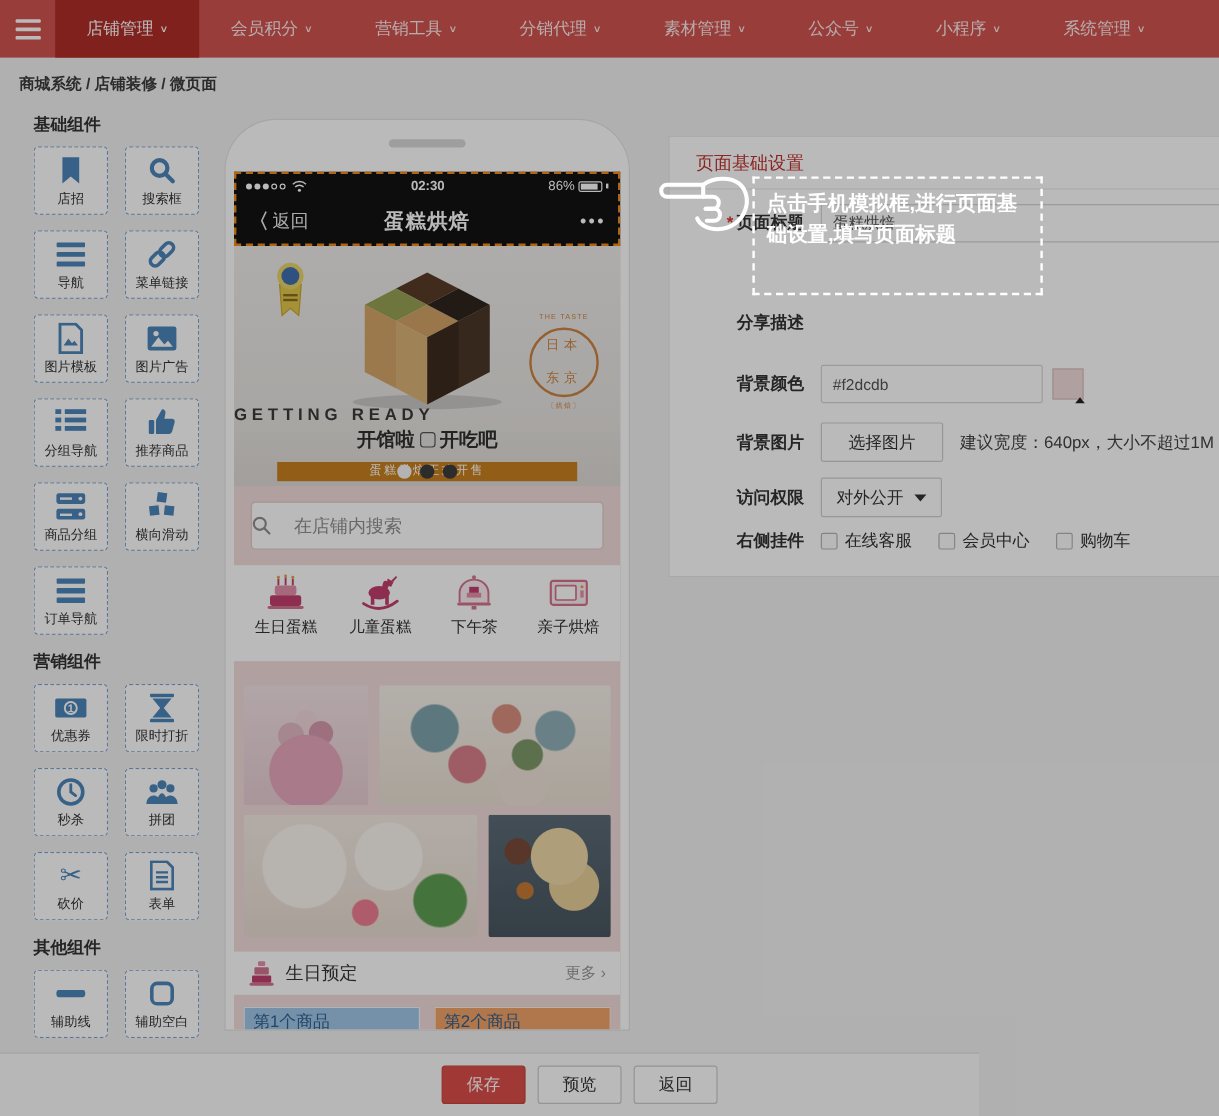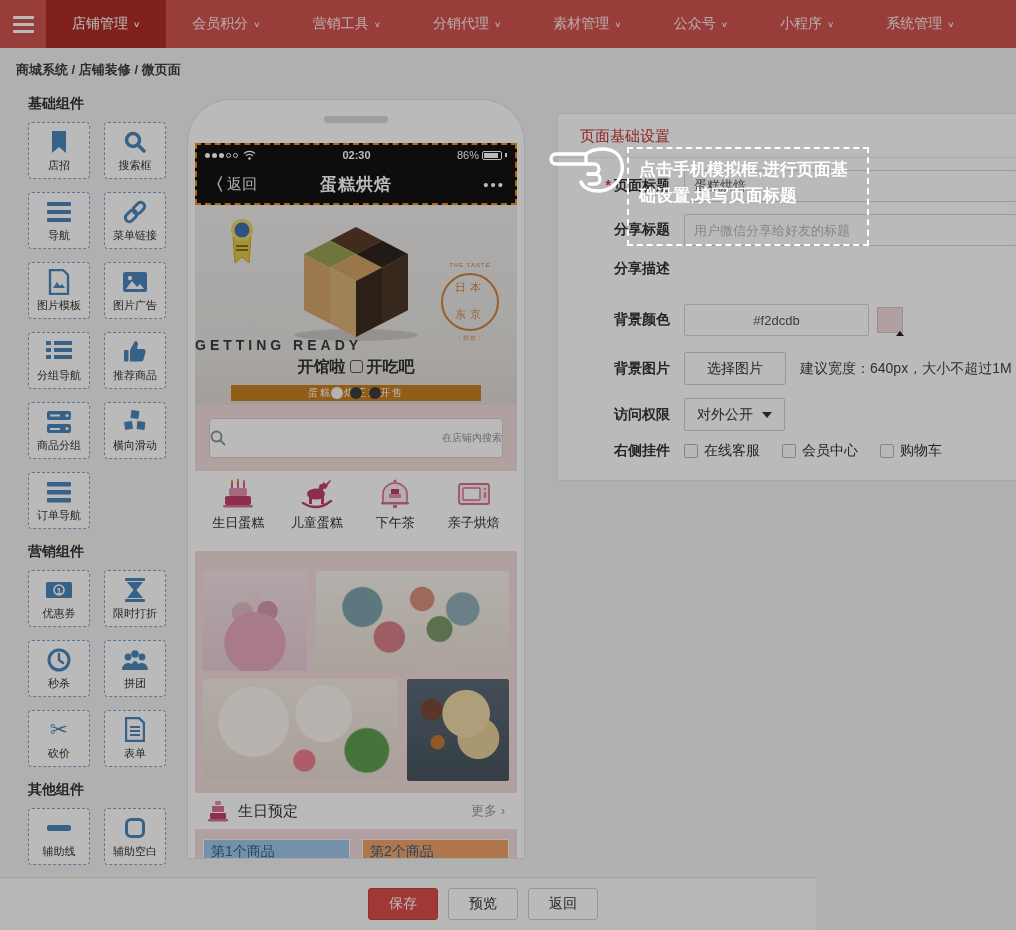--- a/index.html
+++ b/index.html
@@ -66,21 +66,21 @@
   .stamp .s1 { font-size:11px; letter-spacing:4px; }
   .stamp .s2 { font-size:11px; letter-spacing:4px; }
   .stamp .ring { font-size:6px; letter-spacing:1px; }
   .cdots { position:absolute; left:50%; transform:translateX(-50%); top:182px; display:flex; gap:7px; }
   .cdots i { width:12px; height:12px; border-radius:50%; }
   .cdots i.a { background:#f6f6f6; }
   .cdots i.b { background:#3d3d3d; }
 
   .searchsec { padding:13px 14px; }
   .searchbar { height:40px; background:#fff; border:1px solid #e0cccb; border-radius:4px;
-               display:flex; align-items:center; justify-content:space-between; gap:4px; color:#8f8f8f; font-size:10px; cursor:text; }
+               display:flex; align-items:center; justify-content:flex-start; gap:19px; color:#8f8f8f; font-size:15px; cursor:text; }
 
   .cats { background:#fff; display:flex; padding:7px 4px 19px; }
   .cat { flex:1; display:flex; flex-direction:column; align-items:center; gap:4px; cursor:pointer; }
   .cat .lbl { font-size:13px; color:#333; }
 
   .photos { padding:20px 8px 12px; }
   .prow { display:flex; gap:9px; margin-bottom:8px; }
   .ph { border-radius:2px; }
   .ph1 { width:104px; height:100px;
     background:radial-gradient(circle at 50% 72%, #e8a8bd 0 34%, transparent 35%),
@@ -124,21 +124,21 @@
   .panel-title { color:#c0322e; font-size:15px; padding:13px 22px 11px; }
   .panel-sep { height:1px; background:#ebebeb; }
   .frow { position:absolute; left:0; width:459px; display:flex; align-items:center; }
   .flabel { width:112px; text-align:right; font-size:14px; font-weight:bold; color:#333; flex:none; }
   .req { color:#d9372f; margin-right:3px; font-weight:bold; }
   .fbody { margin-left:14px; display:flex; align-items:center; flex:1; }
   .tinput { height:32px; border:1px solid #d6d6d6; border-radius:2px; background:#fff; font-size:13px; color:#555;
             padding:0 9px; font-family:inherit; outline:none; }
   .tinput::placeholder { color:#b8b8b8; }
   .w-full { width:333px; }
-  .w-color { width:185px;text-align:center; }
+  .w-color { width:185px; }
   .swatch { width:26px; height:26px; background:#f2dcdb; border:1px solid #d8c2c1; margin-left:8px; position:relative; cursor:pointer; }
   .swatch .tri { position:absolute; right:-2px; bottom:-4px; width:0; height:0; border-left:4px solid transparent; border-right:4px solid transparent; border-bottom:5px solid #222; }
   .btn-plain { height:33px; background:#fff; border:1px solid #cfcfcf; border-radius:2px; font-size:14px; color:#333; padding:0 22px; cursor:pointer; font-family:inherit; }
   .hint { font-size:14px; color:#444; margin-left:14px; }
   .select { height:33px; border:1px solid #cfcfcf; border-radius:2px; background:#fff; display:flex; align-items:center; gap:9px; padding:0 12px; font-size:14px; color:#333; cursor:pointer; }
   .select .dcaret { width:0; height:0; border-left:5px solid transparent; border-right:5px solid transparent; border-top:6px solid #333; }
   .cbgroup { display:flex; gap:22px; }
   .cbitem { display:flex; align-items:center; gap:6px; font-size:14px; color:#333; cursor:pointer; }
   .cbox { width:14px; height:14px; border:1px solid #b5b5b5; background:#fdfdfd; border-radius:2px; }
 
@@ -580,26 +580,20 @@
     <div class="panel-title">页面基础设置</div>
     <div class="panel-sep"></div>
 
     <div class="frow" style="top:56px;">
       <span class="flabel"><span class="req">*</span><span>页面标题</span></span>
       <span class="fbody">
           <input class="tinput w-full" value="蛋糕烘焙" style="">
         </span>
     </div>
 
-    <div class="frow" style="top:100px;">
-      <span class="flabel">分享标题</span>
-      <span class="fbody">
-          <input class="tinput w-full" placeholder="用户微信分享给好友的标题" style="">
-        </span>
-    </div>
 
     <div class="frow" style="top:146px;">
       <span class="flabel">分享描述</span>
     </div>
 
     <div class="frow" style="top:190px;">
       <span class="flabel">背景颜色</span>
       <span class="fbody">
         <input class="tinput w-color" value="#f2dcdb" style="">
         <span class="swatch">

